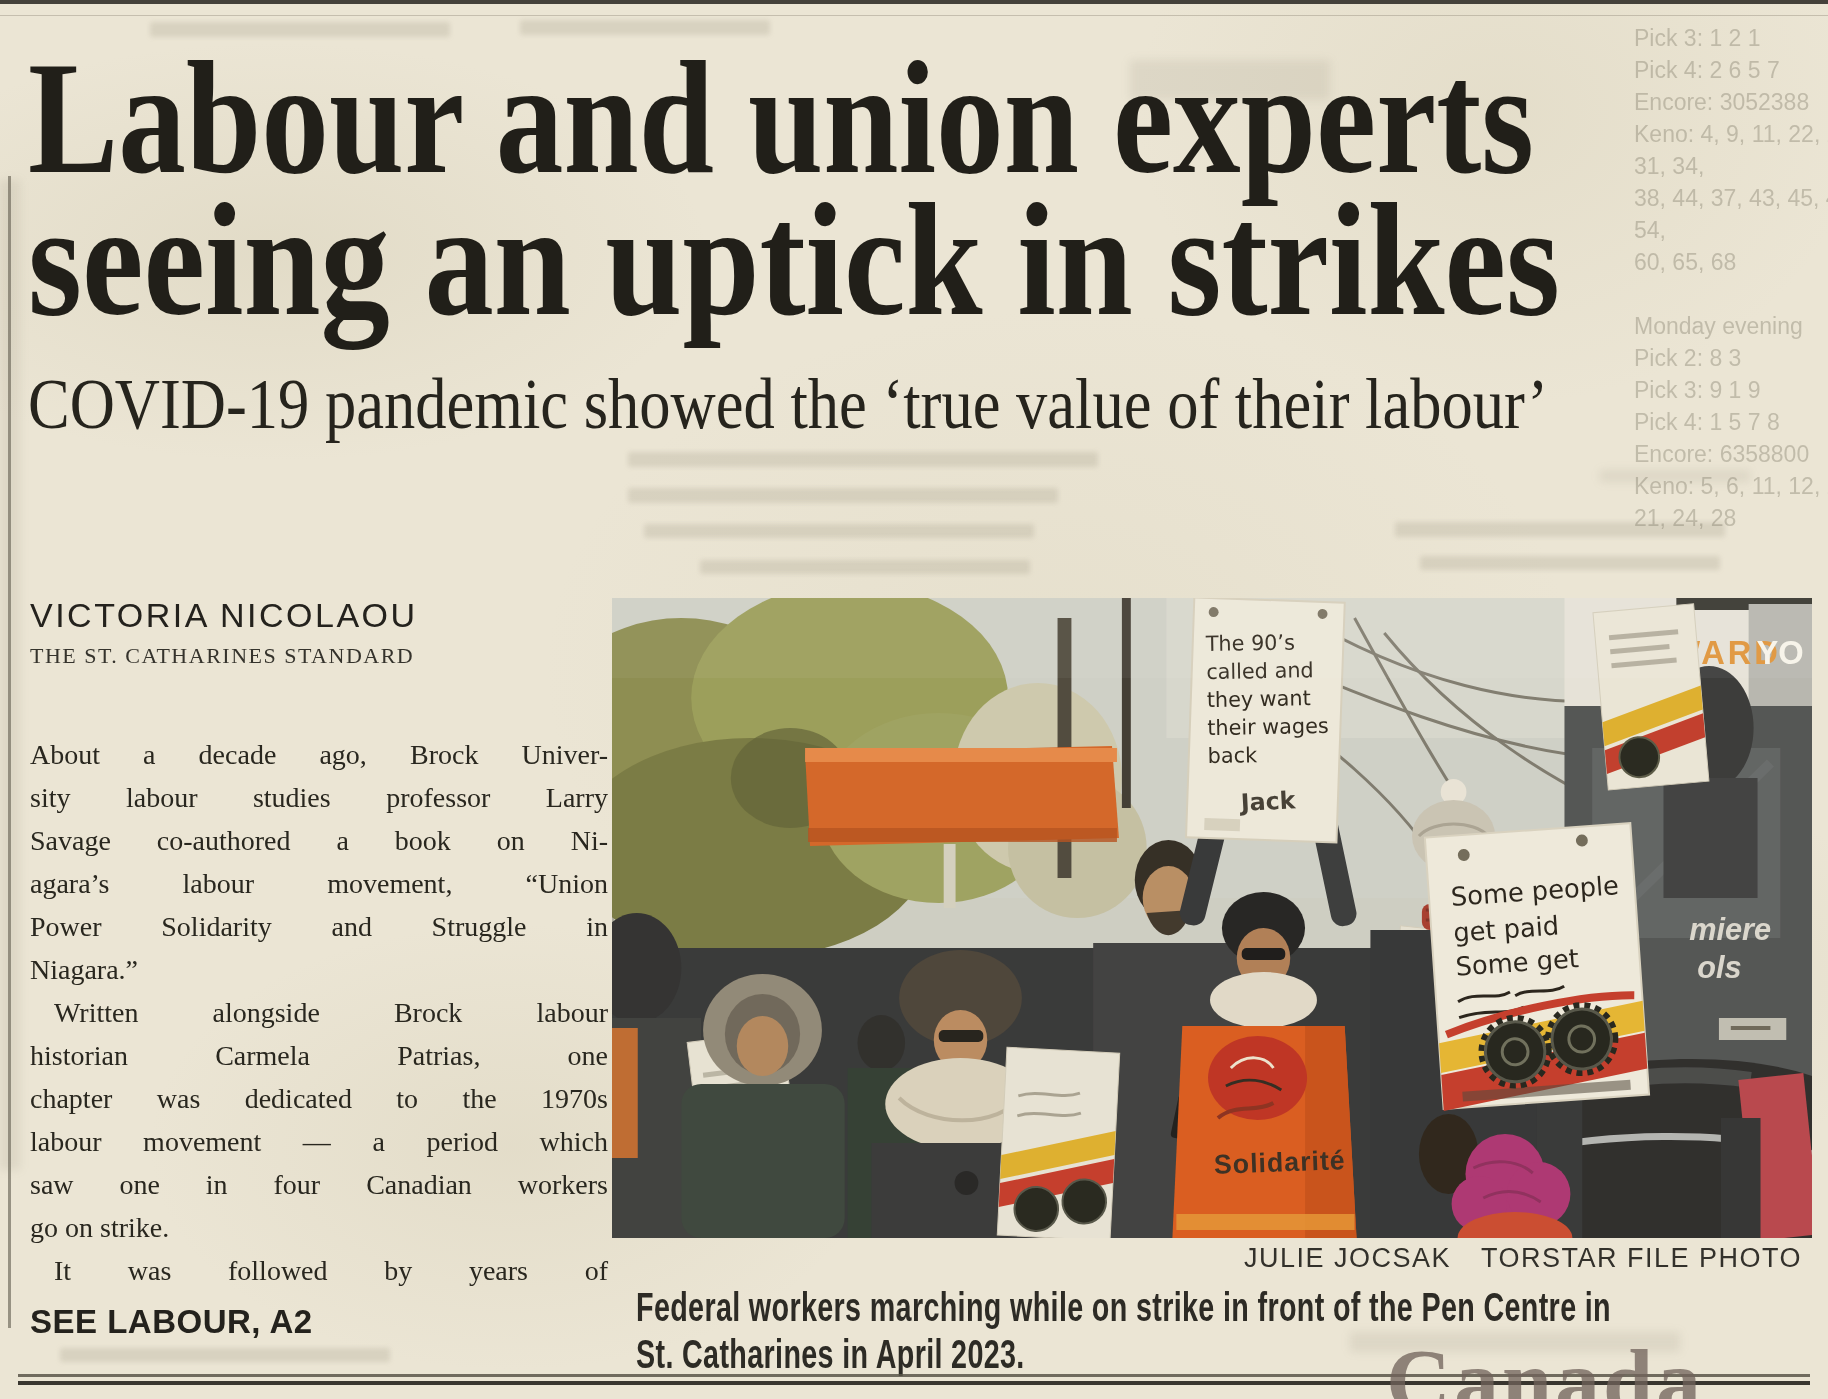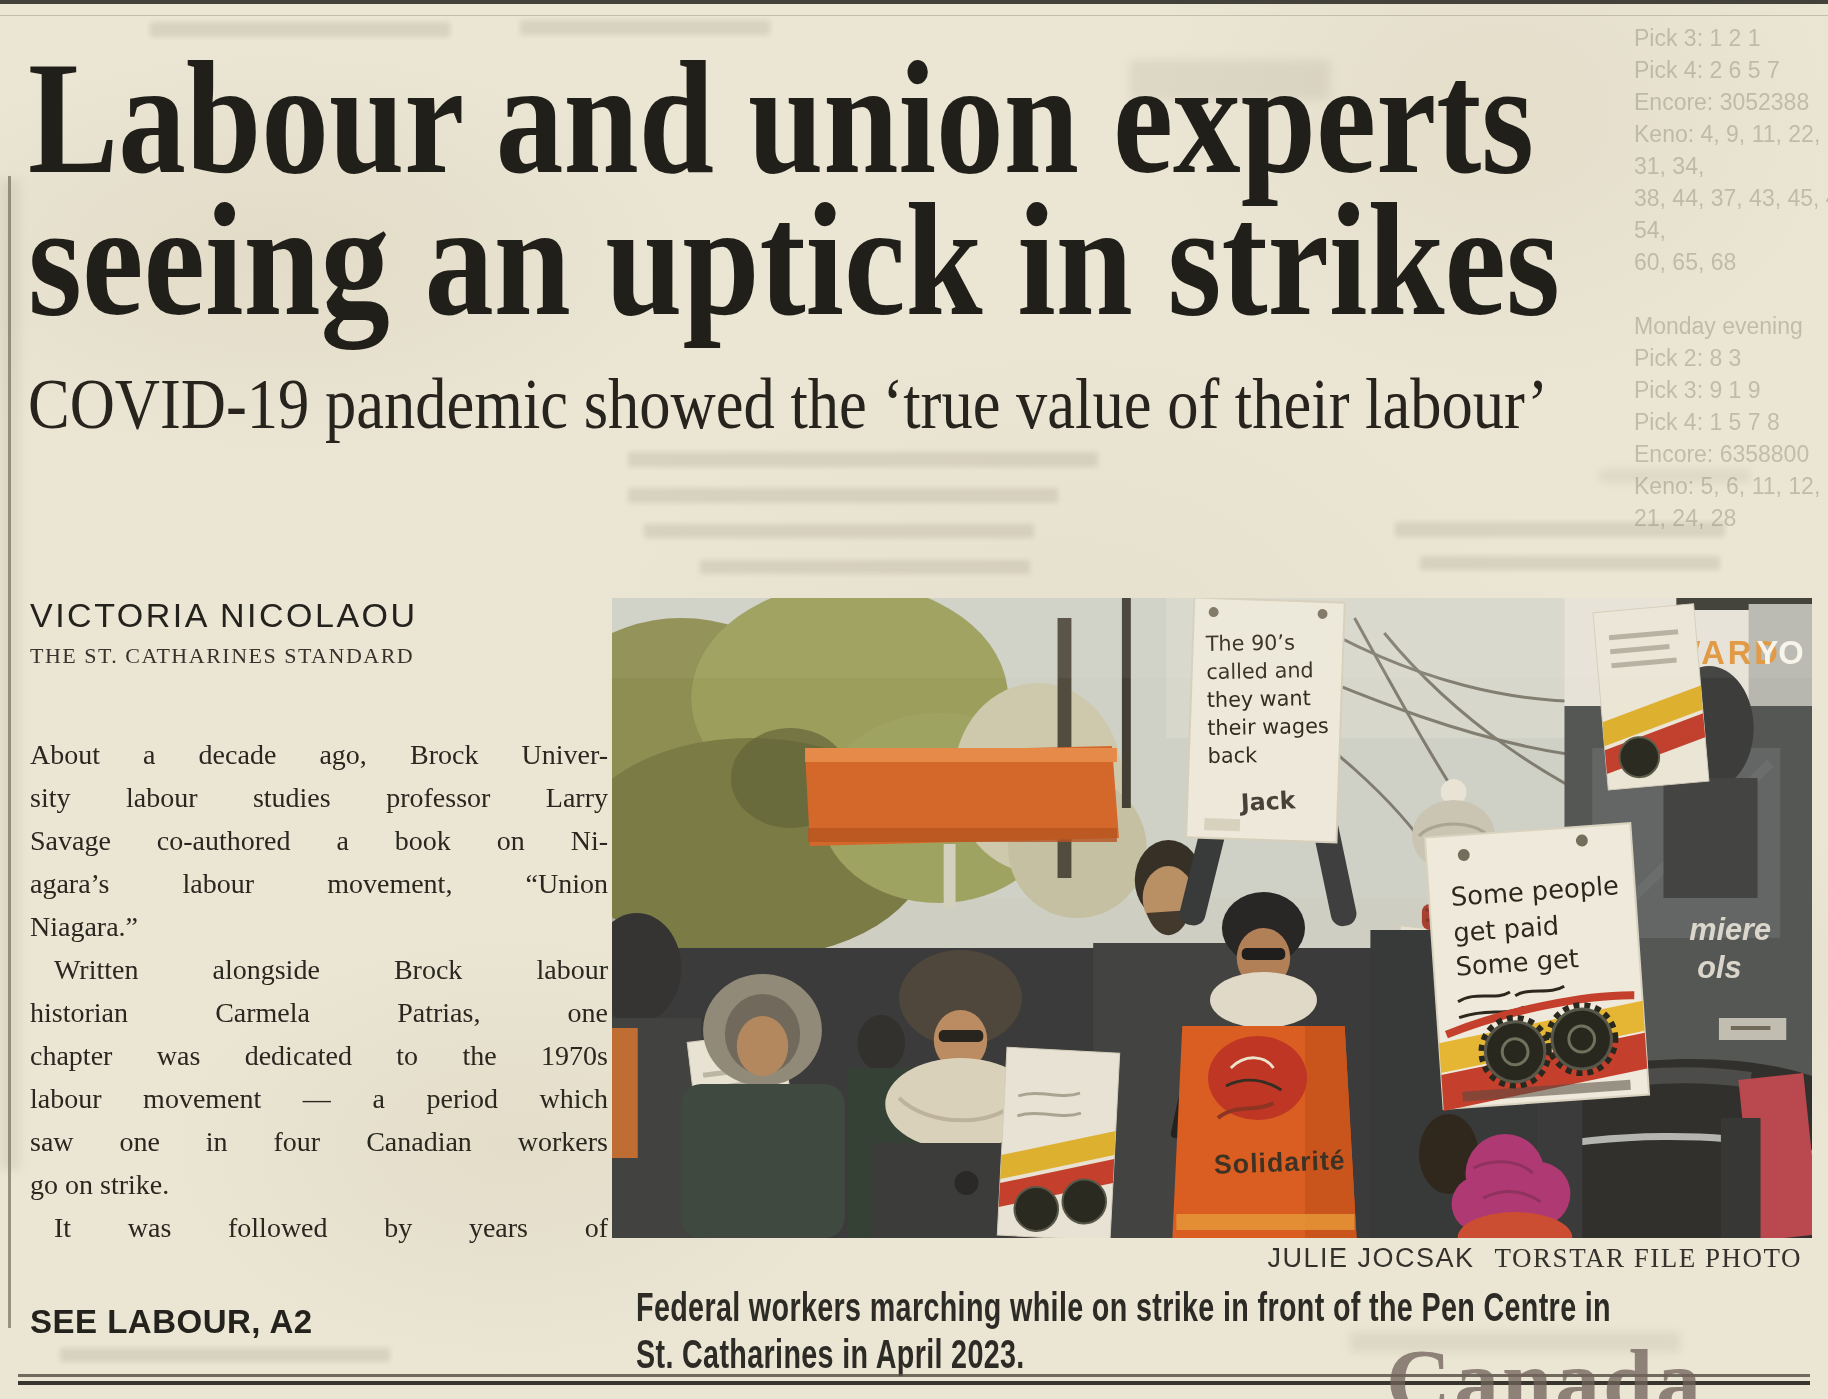--- a/index.html
+++ b/index.html
@@ -25,21 +25,21 @@
   .body-line{width:578px;font-size:28px;line-height:43px;text-align:justify;text-align-last:justify;
     color:#29271f;font-family:"Liberation Serif",serif;}
   .body-line.end{text-align-last:left;}
   .body-line.ind{text-indent:24px;}
   .jump-line{left:30px;top:1303px;font-family:"Liberation Sans",sans-serif;font-weight:bold;
     font-size:33px;letter-spacing:.5px;color:#24221d;}
   .photo{left:612px;top:598px;width:1200px;height:640px;background:#cfd2cb;
     box-shadow:inset 0 0 0 2px rgba(80,76,62,.3);}
   .photo-credit{left:600px;top:1243px;width:1212px;text-align:right;padding-right:10px;box-sizing:border-box;
     font-family:"Liberation Sans",sans-serif;font-size:27px;letter-spacing:1.5px;color:#33312b;}
-  .photo-credit .src{margin-left:20px;font-family:Liberation Serif, serif;}
+  .photo-credit .src{margin-left:30px;}
   .photo-caption{left:636px;top:1284px;width:1600px;transform:scaleX(.70);transform-origin:left top;
     font-family:"Liberation Sans",sans-serif;font-weight:bold;font-size:41px;line-height:47px;
     color:#2d2b25;letter-spacing:.5px;}
   .bottom-rule-a{left:18px;top:1374px;width:1792px;height:3px;background:#5b5649;opacity:.85;}
   .bottom-rule-b{left:18px;top:1381px;width:1792px;height:4px;background:#39362f;}
   .canada-ghost{left:1386px;top:1330px;font-size:90px;font-weight:bold;letter-spacing:3px;
     font-family:"Liberation Serif",serif;color:#70625a;opacity:.75;}
   .ghost-col{left:1634px;top:22px;width:240px;font-family:"Liberation Sans",sans-serif;
     font-size:23px;line-height:32px;color:#6f6a58;opacity:.33;filter:blur(.5px);}
   .ghost-col div{min-height:32px;}
@@ -92,20 +92,21 @@
   </svg>
 
   <div class="abs byline-author">VICTORIA NICOLAOU</div>
   <div class="abs byline-org">THE ST. CATHARINES STANDARD</div>
 
   <div class="abs article-body">
     <div class="body-line">About a decade ago, Brock Univer-</div>
     <div class="body-line">sity labour studies professor Larry</div>
     <div class="body-line">Savage co-authored a book on Ni-</div>
     <div class="body-line">agara’s labour movement, “Union</div>
+    <div class="body-line">Power Solidarity and Struggle in</div>
     <div class="body-line end">Niagara.”</div>
     <div class="body-line ind">Written alongside Brock labour</div>
     <div class="body-line">historian Carmela Patrias, one</div>
     <div class="body-line">chapter was dedicated to the 1970s</div>
     <div class="body-line">labour movement — a period which</div>
     <div class="body-line">saw one in four Canadian workers</div>
     <div class="body-line end">go on strike.</div>
     <div class="body-line ind">It was followed by years of</div>
   </div>
 

